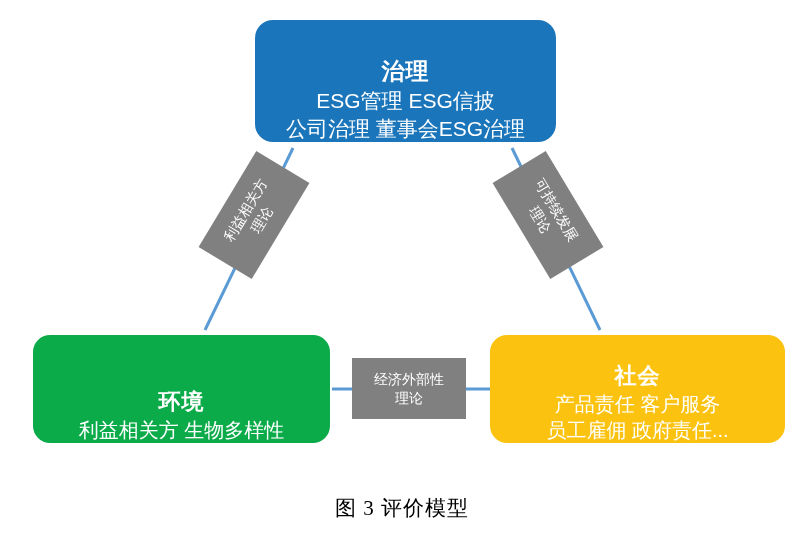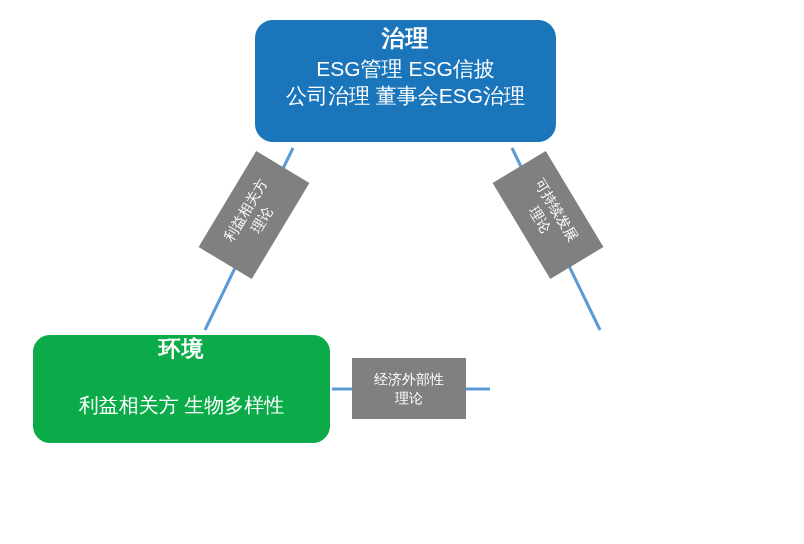--- a/index.html
+++ b/index.html
@@ -26,21 +26,21 @@
     pointer-events: none;
   }
   .node {
     position: absolute;
     border-radius: 18px;
     color: #ffffff;
     text-align: center;
     display: flex;
     flex-direction: column;
     align-items: center;
-    justify-content: flex-start;
+    justify-content: flex-end;
     box-sizing: border-box;
     line-height: 1.30;
   }
   .node .title {
     font-weight: bold;
     font-size: 23px;
     letter-spacing: 1px;
     margin-bottom: 1px;
   }
   .node .line {
@@ -55,21 +55,20 @@
     background: #1b75bb;
     padding-top: 4px;
   }
   #node-environment {
     left: 33px;
     top: 335px;
     width: 297px;
     height: 108px;
     background: #0cab4a;
     border-radius: 17px;
-    gap: 28px;
   }
   #node-social {
     left: 490px;
     top: 335px;
     width: 295px;
     height: 108px;
     background: #fbc20f;
     border-radius: 17px;
   }
   #node-environment .title, #node-social .title {
@@ -141,30 +140,36 @@
     <div class="title">治理</div>
     <div class="line">ESG管理 ESG信披</div>
     <div class="line">公司治理 董事会ESG治理</div>
   </div>
 
   <div class="node" id="node-environment">
     <div class="title">环境</div>
     <div class="line">利益相关方 生物多样性</div>
   </div>
 
+  <div class="node" id="node-social">
+    <div class="title">社会</div>
+    <div class="line">产品责任 客户服务</div>
+    <div class="line">员工雇佣 政府责任...</div>
+  </div>
 
   <div class="edge-label" id="edge-label-left">
     <div>利益相关方</div>
     <div>理论</div>
   </div>
 
   <div class="edge-label" id="edge-label-right">
     <div>可持续发展</div>
     <div>理论</div>
   </div>
 
   <div class="edge-label" id="edge-label-bottom">
     <div>经济外部性</div>
     <div>理论</div>
   </div>
 
+  <div id="figure-caption">图 3  评价模型</div>
 
 </div>
 
 </body></html>

